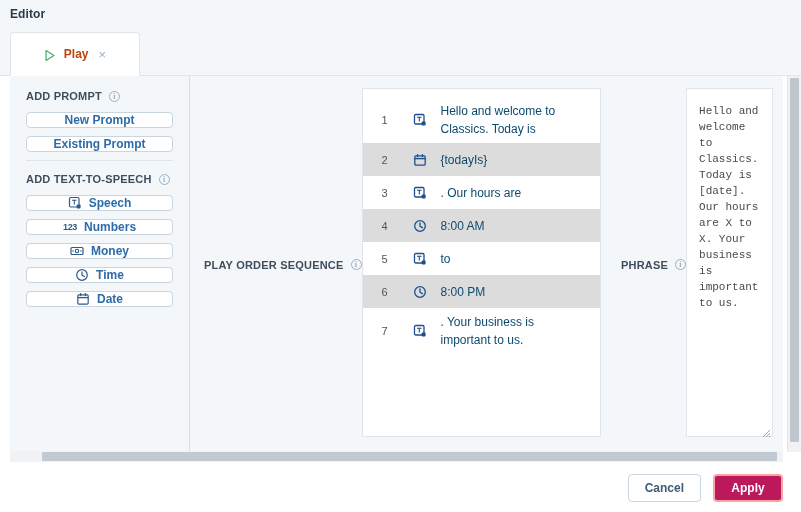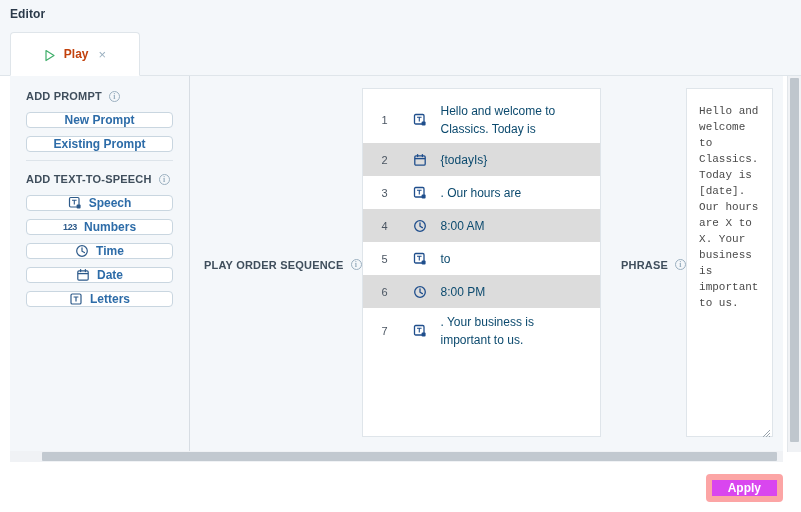--- a/index.html
+++ b/index.html
@@ -219,21 +219,21 @@
   .btn {
     height:28px; min-width:70px;
     border-radius:4px;
     font-size:12px; font-weight:bold;
     display:flex; align-items:center; justify-content:center;
     cursor:pointer;
     font-family:"Liberation Sans", sans-serif;
     padding: 0 16px;
   }
   #cancel-button { background:#ffffff; border:1px solid #c9d6e0; color:#3f5b75; }
-  #apply-button  { background:#d946ef; border:6px solid #fca5a5; color:#ffffff; }
+  #apply-button  { background:#be185d; border:2px solid #fca5a5; color:#ffffff; }
 </style>
 </head>
 <body>
 
 <div id="header-bar">
   <span id="editor-title">Editor</span>
 </div>
 
 <div id="tab-strip">
   <div class="tab">
@@ -282,20 +282,30 @@
             </svg>
           </span>
           <span>Speech</span>
         </button>
 
         <button class="sb-btn">
           <span class="num-icon">123</span>
           <span>Numbers</span>
         </button>
 
+        <button class="sb-btn">
+          <span class="sb-icon">
+            <svg viewBox="0 0 14 14">
+              <rect x="1" y="3.5" width="12" height="7" rx="1" fill="none" stroke="#2d5a8a" stroke-width="1.2"></rect>
+              <circle cx="7" cy="7" r="1.7" fill="none" stroke="#2d5a8a" stroke-width="1.1"></circle>
+              <path d="M3 6.2 V7.8 M11 6.2 V7.8" stroke="#2d5a8a" stroke-width="1.1"></path>
+            </svg>
+          </span>
+          <span>Money</span>
+        </button>
 
         <button class="sb-btn">
           <span class="sb-icon">
             <svg viewBox="0 0 14 14">
               <circle cx="7" cy="7" r="5.3" fill="none" stroke="#2d5a8a" stroke-width="1.2"></circle>
               <path d="M7 3.8 V7.2 L9.4 8.6" fill="none" stroke="#2d5a8a" stroke-width="1.2" stroke-linecap="round"></path>
             </svg>
           </span>
           <span>Time</span>
         </button>
@@ -304,29 +314,20 @@
           <span class="sb-icon">
             <svg viewBox="0 0 14 14">
               <rect x="1.8" y="2.8" width="10.4" height="9.4" rx="1.2" fill="none" stroke="#2d5a8a" stroke-width="1.2"></rect>
               <path d="M1.8 5.6 H12.2" stroke="#2d5a8a" stroke-width="1.3"></path>
               <path d="M4.6 1.6 V3.6 M9.4 1.6 V3.6" stroke="#2d5a8a" stroke-width="1.3" stroke-linecap="round"></path>
             </svg>
           </span>
           <span>Date</span>
         </button>
 
-        <button class="sb-btn">
-          <span class="sb-icon">
-            <svg viewBox="0 0 14 14">
-              <rect x="2" y="2" width="10" height="10" rx="1.3" fill="none" stroke="#2d5a8a" stroke-width="1.2"></rect>
-              <path d="M4.6 5 H9.4 M7 5 V9.4" stroke="#2d5a8a" stroke-width="1.2"></path>
-            </svg>
-          </span>
-          <span>Letters</span>
-        </button>
 
       </div>
     </div>
 
     <div id="center">
       <div class="section-head">
         <span>PLAY ORDER SEQUENCE</span>
         <span class="info-icon">i</span>
       </div>
 
@@ -438,16 +439,19 @@
 </div>
 
 <div id="v-scroll">
   <div id="v-thumb"></div>
 </div>
 <div id="h-scroll">
   <div id="h-thumb"></div>
 </div>
 
 <div id="footer">
+  <button class="btn" id="cancel-button">
+    <span>Cancel</span>
+  </button>
   <button class="btn" id="apply-button">
     <span>Apply</span>
   </button>
 </div>
 
 </body></html>

